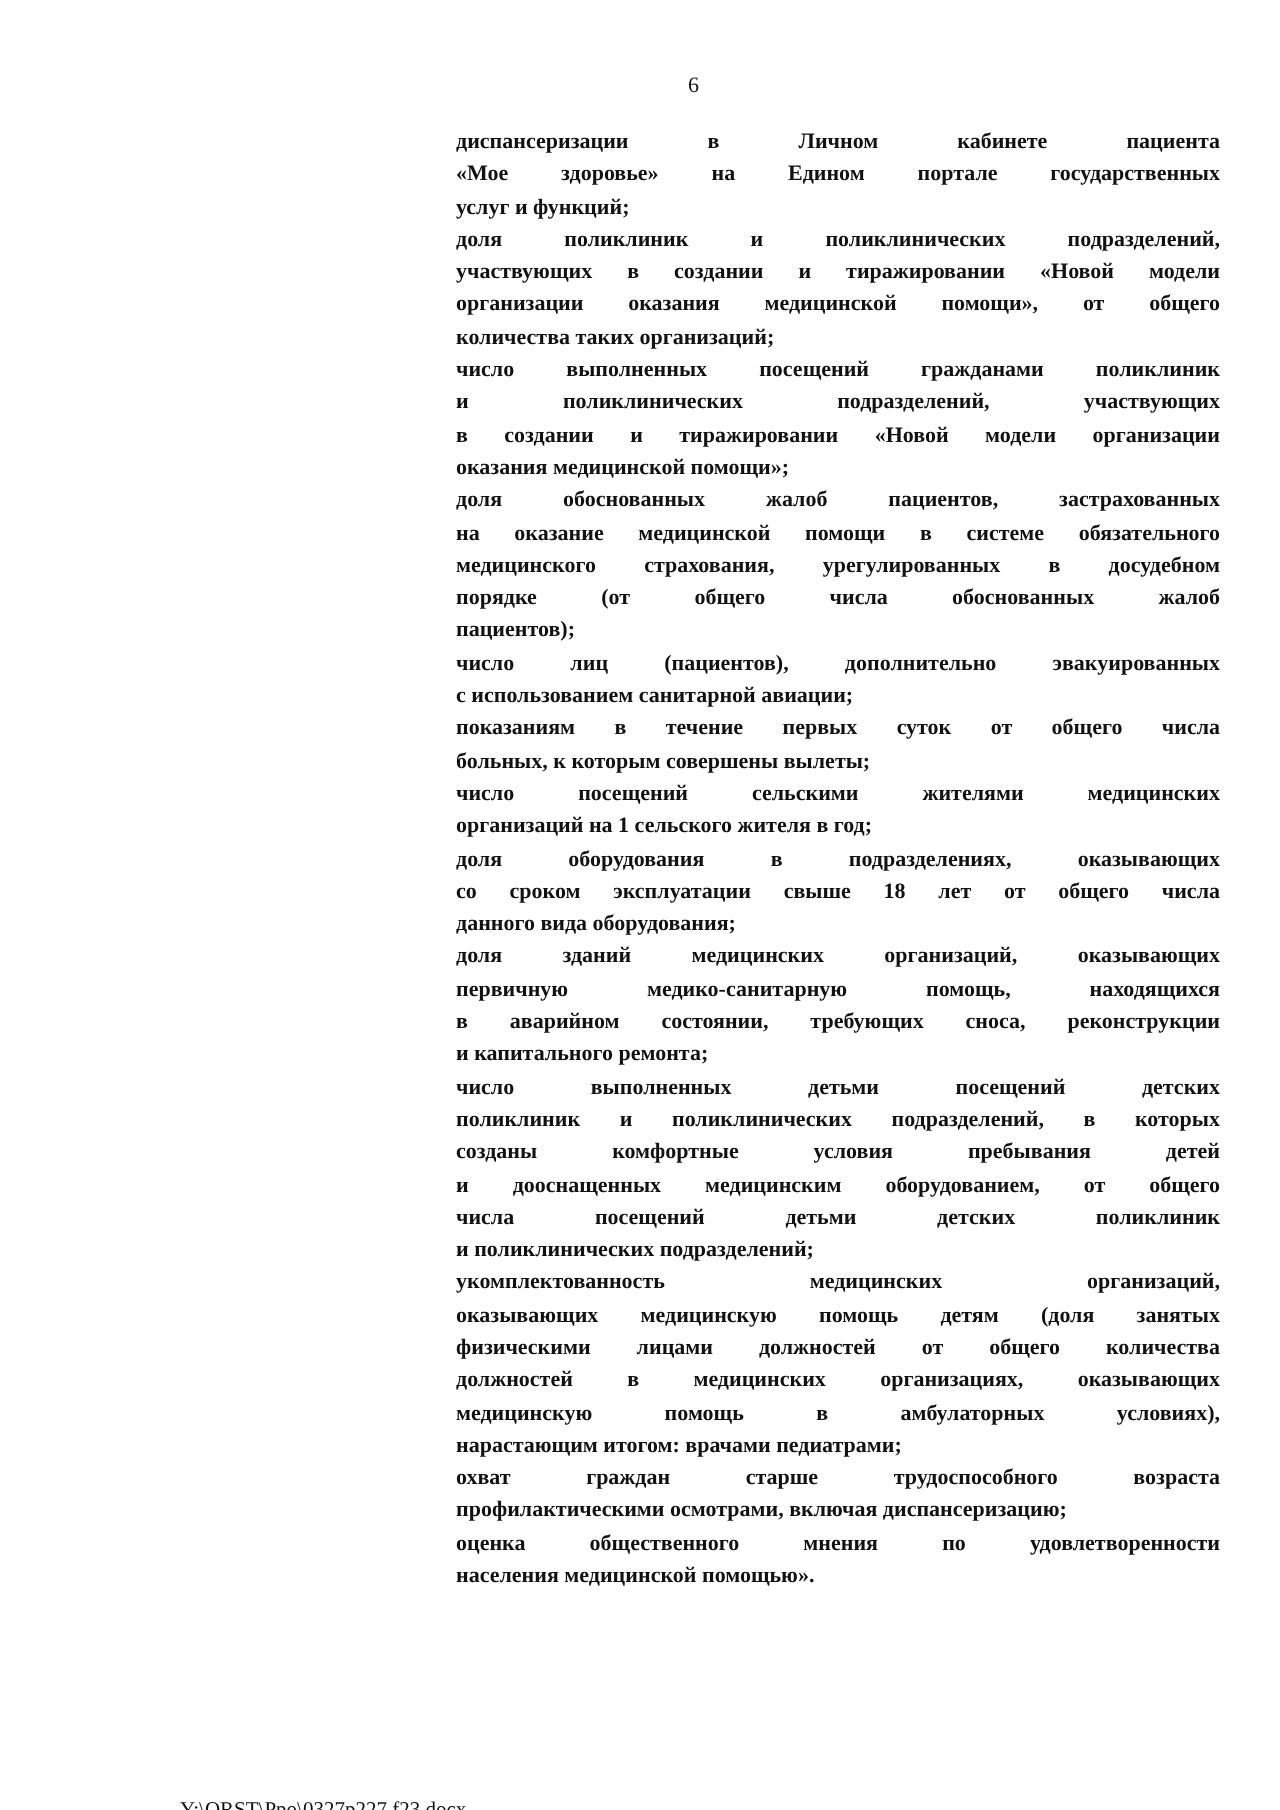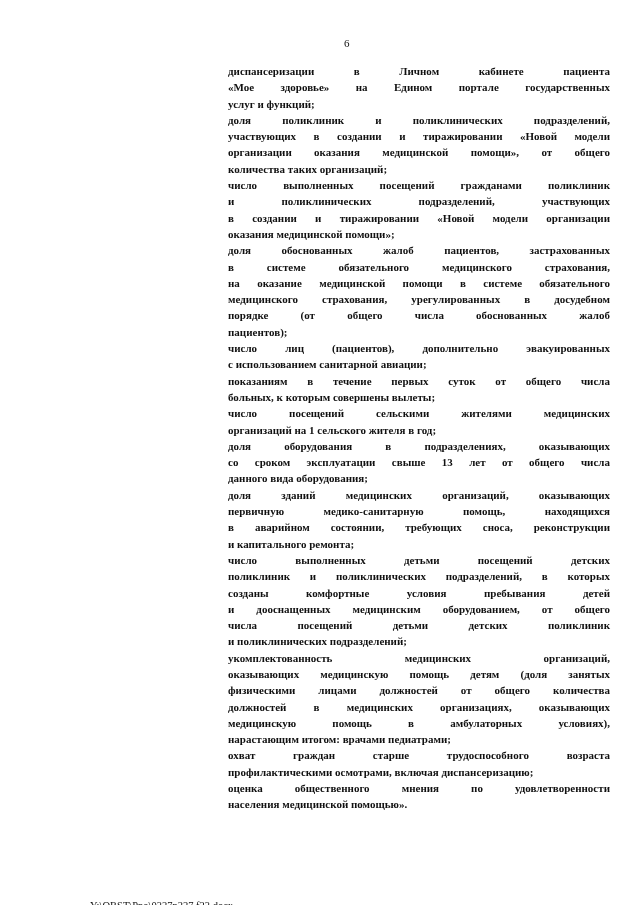--- a/index.html
+++ b/index.html
@@ -61,33 +61,32 @@
     <span class="line last">услуг и функций;</span>
     <span class="line">доля поликлиник и поликлинических подразделений,</span>
     <span class="line">участвующих в создании и тиражировании «Новой модели</span>
     <span class="line">организации оказания медицинской помощи», от общего</span>
     <span class="line last">количества таких организаций;</span>
     <span class="line">число выполненных посещений гражданами поликлиник</span>
     <span class="line">и поликлинических подразделений, участвующих</span>
     <span class="line">в создании и тиражировании «Новой модели организации</span>
     <span class="line last">оказания медицинской помощи»;</span>
     <span class="line">доля обоснованных жалоб пациентов, застрахованных</span>
-    <span class="line">в системе обязательного медицинского страхования,</span>
     <span class="line">на оказание медицинской помощи в системе обязательного</span>
     <span class="line">медицинского страхования, урегулированных в досудебном</span>
     <span class="line">порядке (от общего числа обоснованных жалоб</span>
     <span class="line last">пациентов);</span>
     <span class="line">число лиц (пациентов), дополнительно эвакуированных</span>
     <span class="line last">с использованием санитарной авиации;</span>
     <span class="line">показаниям в течение первых суток от общего числа</span>
     <span class="line last">больных, к которым совершены вылеты;</span>
     <span class="line">число посещений сельскими жителями медицинских</span>
     <span class="line last">организаций на 1 сельского жителя в год;</span>
     <span class="line">доля оборудования в подразделениях, оказывающих</span>
-    <span class="line">со сроком эксплуатации свыше 13 лет от общего числа</span>
+    <span class="line">со сроком эксплуатации свыше 18 лет от общего числа</span>
     <span class="line last">данного вида оборудования;</span>
     <span class="line">доля зданий медицинских организаций, оказывающих</span>
     <span class="line">первичную медико-санитарную помощь, находящихся</span>
     <span class="line">в аварийном состоянии, требующих сноса, реконструкции</span>
     <span class="line last">и капитального ремонта;</span>
     <span class="line">число выполненных детьми посещений детских</span>
     <span class="line">поликлиник и поликлинических подразделений, в которых</span>
     <span class="line">созданы комфортные условия пребывания детей</span>
     <span class="line">и дооснащенных медицинским оборудованием, от общего</span>
     <span class="line">числа посещений детьми детских поликлиник</span>

